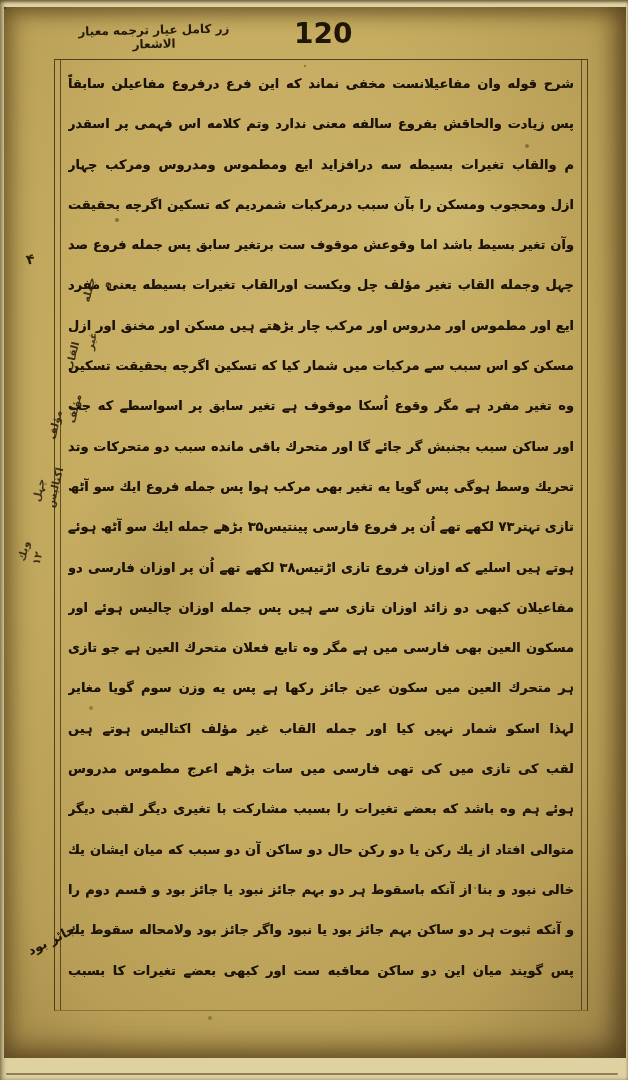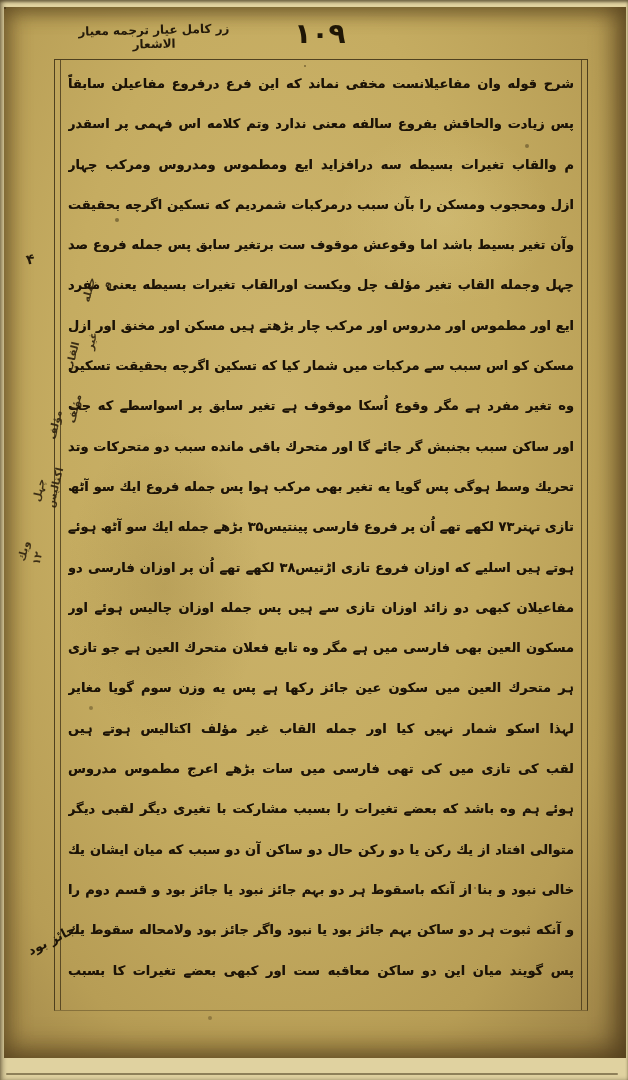--- a/index.html
+++ b/index.html
@@ -56,21 +56,21 @@
 </style>
 </head>
 <body>
 
 <div class="scan">
   <div class="page">
     <div class="stain stain1"></div>
     <div class="stain stain2"></div>
 
     <div class="header-title">زر كامل عيار ترجمه معيار الاشعار</div>
-    <div class="page-num">۱۰۹</div>
+    <div class="page-num">120</div>
 
     <div class="frame">
       <div class="frame-inner"></div>
     </div>
 
     <div class="textblock">
       <div class="tline">شرح قوله وان مفاعيلانست مخفى نماند كه اين فرع درفروع مفاعيلن سابقاً مذكور شده است</div>
       <div class="tline">پس زيادت والحاقش بفروع سالفه معنى ندارد وتم كلامه اس فہمى پر اسقدر بيباكى انہيں كا كام ہے</div>
       <div class="tline">م والقاب تغيرات بسيطه سه درافزايد ايع ومطموس ومدروس ومركب چہار درافزايد مسكن ومخنق و</div>
       <div class="tline">ازل ومحجوب ومسكن را بآن سبب درمركبات شمرديم كه تسكين اگرچه بحقيقت تسكين متحرك اول وتدست</div>

